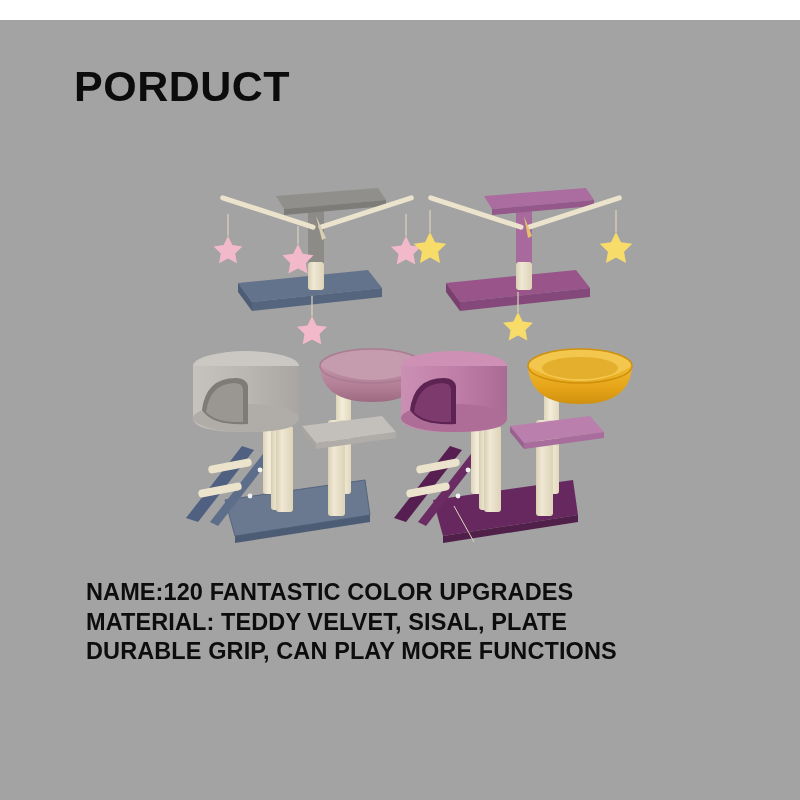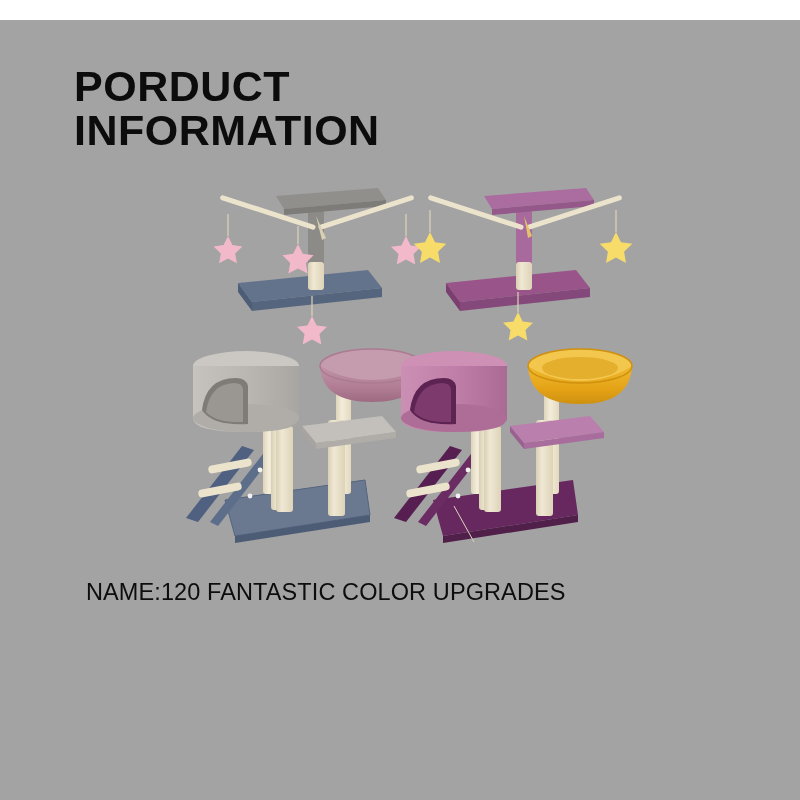--- a/index.html
+++ b/index.html
@@ -49,30 +49,30 @@
     top: 558px;
     width: 700px;
   }
   .spec-line {
     font-family: "Liberation Sans", sans-serif;
     font-size: 23.5px;
     line-height: 29.5px;
     color: #0d0d0d;
     white-space: nowrap;
     letter-spacing: 0.1px;
+    font-weight: bold;
   }
 </style>
 </head>
 <body>
 
 <div id="page">
 
   <div id="title-block">
     <div class="title-line">PORDUCT</div>
-    <div class="title-line">INFORMATION</div>
   </div>
 
   <div id="product-figure">
     <svg viewBox="0 0 520 390" xmlns="http://www.w3.org/2000/svg">
       <defs>
         <linearGradient id="sisalPost" x1="0" y1="0" x2="1" y2="0">
           <stop offset="0%" stop-color="#d9cfb4"></stop>
           <stop offset="35%" stop-color="#f0e8d4"></stop>
           <stop offset="100%" stop-color="#ddd3b8"></stop>
         </linearGradient>
@@ -251,15 +251,17 @@
           <line x1="160" y1="122" x2="160" y2="142" stroke="#ddd4bd" stroke-width="1.2"></line>
           <path d="M160,142 l4.6,9.4 10.4,1.4 -7.5,7.3 1.8,10.3 -9.3,-4.9 -9.3,4.9 1.8,-10.3 -7.5,-7.3 10.4,-1.4 z"></path>
           <line x1="96" y1="336" x2="116" y2="372" stroke="#ddd4bd" stroke-width="1"></line>
         </g>
       </g>
     </svg>
   </div>
 
   <div id="spec-block">
     <div class="spec-line">NAME:120 FANTASTIC COLOR UPGRADES</div>
+    <div class="spec-line">MATERIAL: TEDDY VELVET, SISAL, PLATE</div>
+    <div class="spec-line">DURABLE GRIP, CAN PLAY MORE FUNCTIONS</div>
   </div>
 
 </div>
 
 </body></html>

